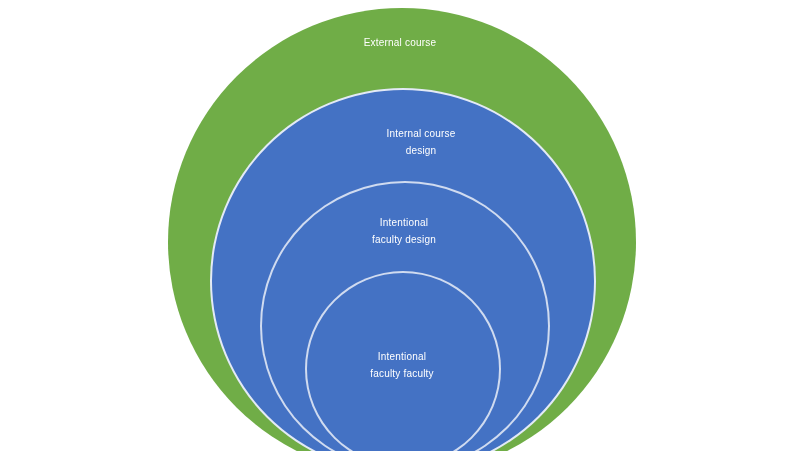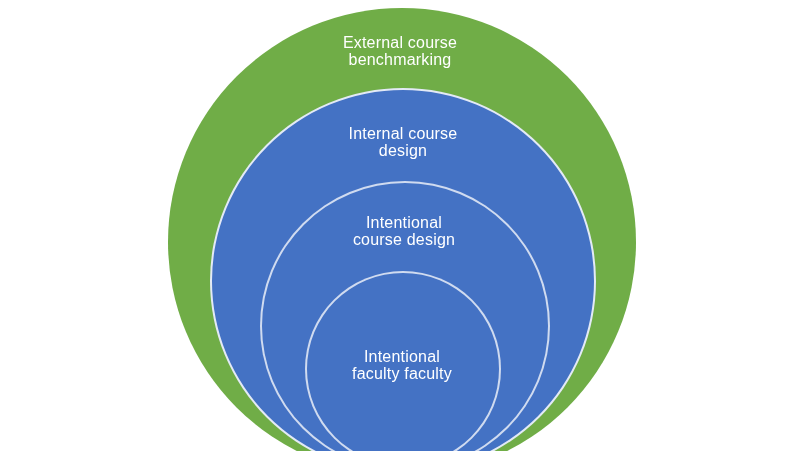--- a/index.html
+++ b/index.html
@@ -53,54 +53,53 @@
     width: 196px;
     height: 196px;
     background: #4472C4;
     border: 2px solid rgba(255,255,255,0.75);
   }
   .circle-label {
     position: absolute;
     width: 240px;
     text-align: center;
     color: #ffffff;
-    font-size: 16px;
+    font-size: 10px;
     line-height: 17px;
     letter-spacing: 0.2px;
     z-index: 10;
   }
   .circle-label .line { display: block; }
   .label0 { left: 280px; top: 34px; }
-  .label1 { left: 283px; top: 125px; }
+  .label1 { left: 301px; top: 125px; }
   .label2 { left: 284px; top: 214px; }
   .label3 { left: 282px; top: 348px; }
 </style>
 </head>
 <body>
 
 <div class="viewport">
 
   <div class="circle level0"></div>
   <div class="circle level1"></div>
   <div class="circle level2"></div>
   <div class="circle level3"></div>
 
   <div class="circle-label label0">
     <span class="line">External course</span>
-    <span class="line">benchmarking</span>
   </div>
 
   <div class="circle-label label1">
     <span class="line">Internal course</span>
     <span class="line">design</span>
   </div>
 
   <div class="circle-label label2">
     <span class="line">Intentional</span>
-    <span class="line">course design</span>
+    <span class="line">faculty design</span>
   </div>
 
   <div class="circle-label label3">
     <span class="line">Intentional</span>
     <span class="line">faculty faculty</span>
   </div>
 
 </div>
 
 </body></html>

